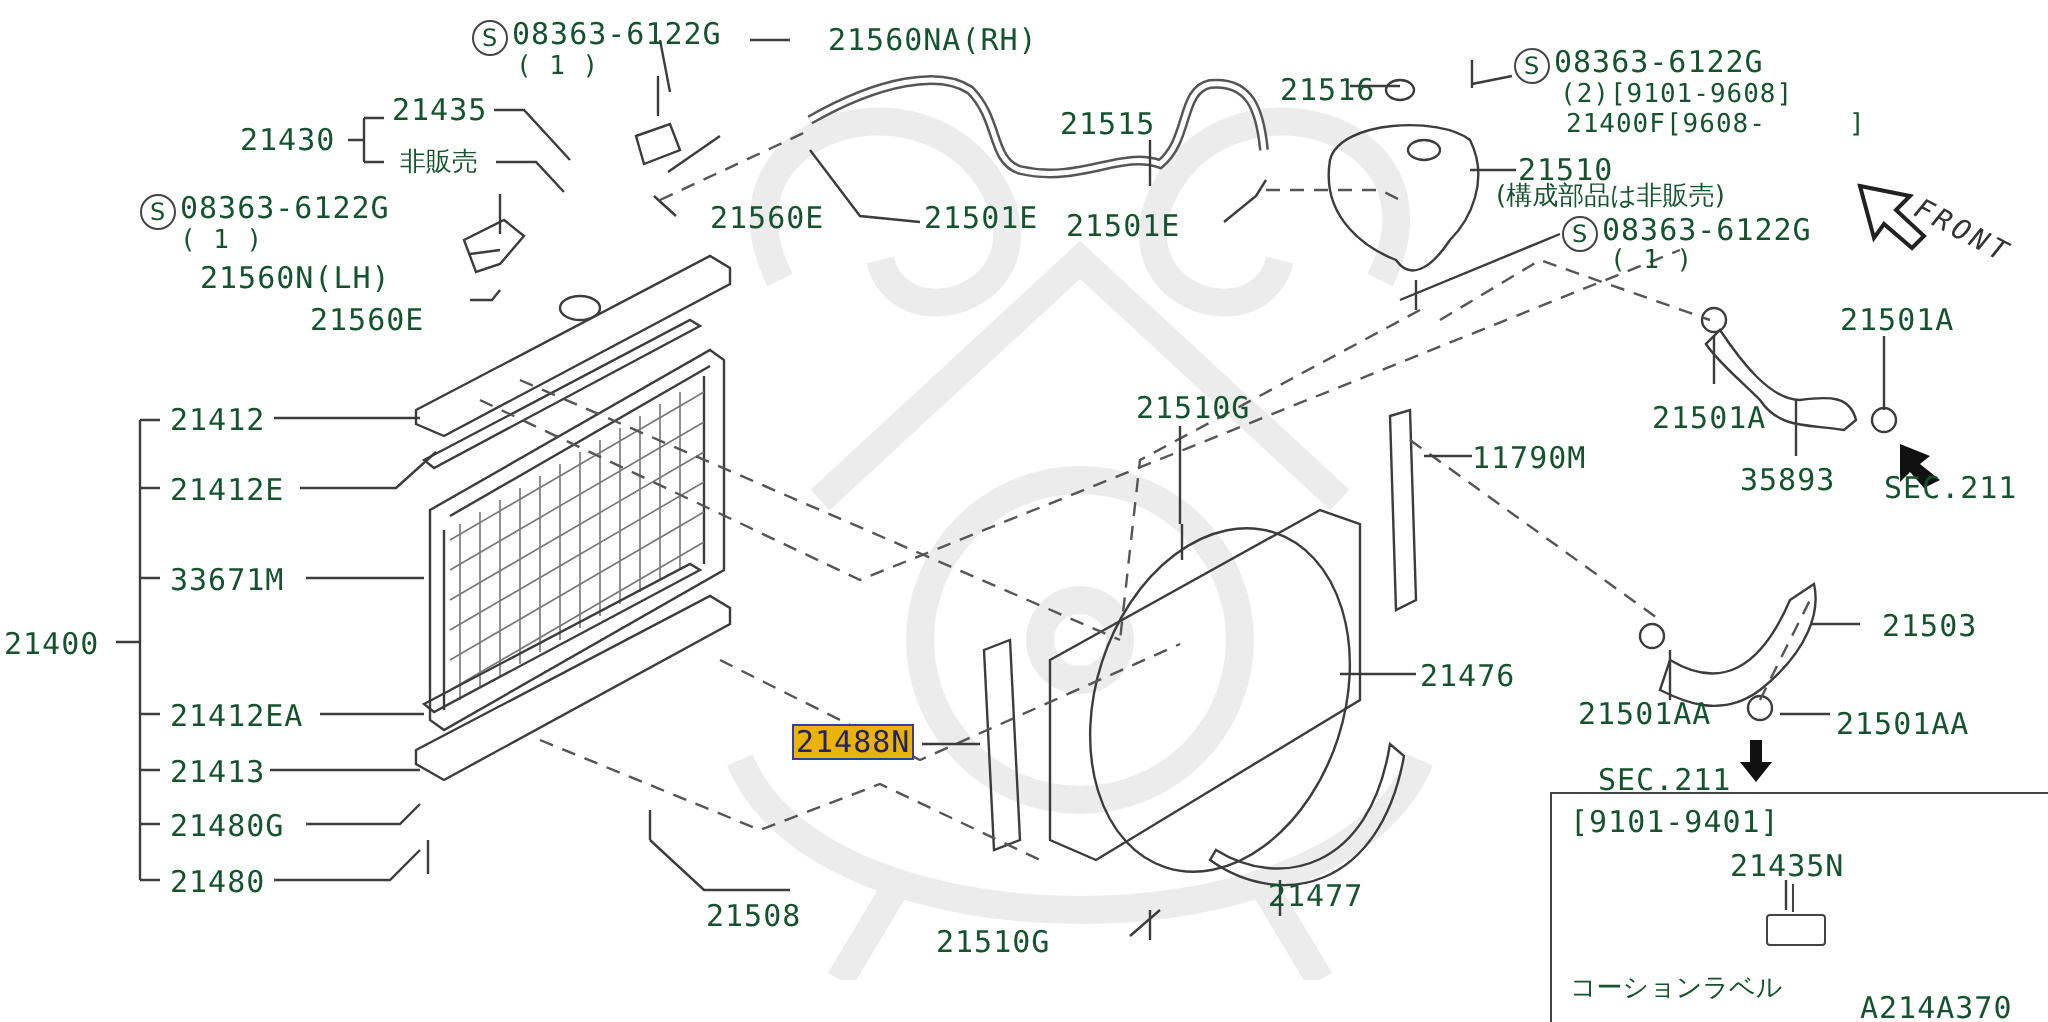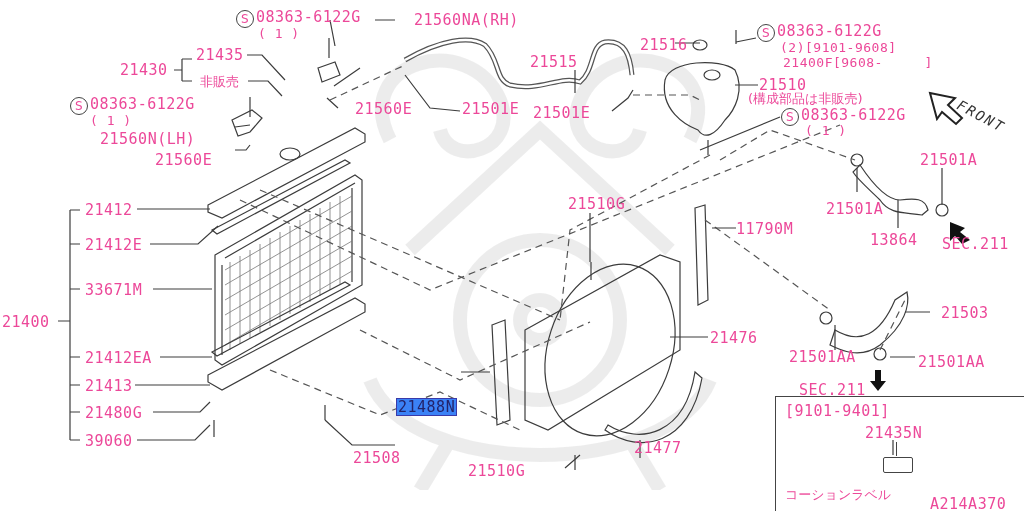--- a/index.html
+++ b/index.html
@@ -1,24 +1,24 @@
 <!DOCTYPE html>
 <html><head>
 <meta charset="utf-8">
 <style>
   html, body { margin: 0; padding: 0; background: #ffffff; }
   body { width: 1024px; height: 511px; position: relative; overflow: hidden;
          font-family: "DejaVu Sans Mono", monospace; color: #3a3a3a; }
   .wm { position: absolute; left: 330px; top: 20px; width: 420px; height: 470px; opacity: 0.13; }
   svg.diagram { position: absolute; left: 0; top: 0; }
   .lbl { position: absolute; font-size: 15px; line-height: 16px; letter-spacing: 0.5px;
-         white-space: pre; color: #ec4899; font-family: "DejaVu Sans Mono", monospace; }
+         white-space: pre; color: #14532d; font-family: "DejaVu Sans Mono", monospace; }
   .lbl.sm { font-size: 13px; line-height: 14px; }
   .lbl.jp { font-family: "DejaVu Sans", sans-serif; font-size: 13px; letter-spacing: 0; }
-  .lbl.hl { background: #3b82f6; border: 1px solid #3a3aa8; color: #23236a; padding: 0 1px; margin-top: 36px; }
+  .lbl.hl { background: #eab308; border: 1px solid #3a3aa8; color: #23236a; padding: 0 1px; }
   .sref { display:inline-block; width:16px; height:16px; border:1.3px solid #444; border-radius:50%;
           text-align:center; font-size:12px; line-height:16px; margin-right:2px; vertical-align: -1px;
           font-family: "DejaVu Sans", sans-serif; }
   .inset { position: absolute; left: 775px; top: 396px; width: 260px; height: 130px;
            border-left: 1px solid #444; border-top: 1px solid #444; }
   .front { position: absolute; font-size: 14px; transform: rotate(28deg); letter-spacing: 2px;
            font-style: italic; color: #333; }
 </style>
 </head>
 <body>
@@ -136,31 +136,31 @@
 <span class="lbl" style="left:759px;top:77px;">21510</span>
 <span class="lbl jp" style="left:748px;top:91px;">(構成部品は非販売)</span>
 
 <span class="lbl" style="left:781px;top:107px;"><span class="sref">S</span><span>08363-6122G</span></span>
 <span class="lbl sm" style="left:805px;top:124px;">( 1 )</span>
 
 <span class="front" style="left:955px;top:108px;">FRONT</span>
 
 <span class="lbl" style="left:920px;top:152px;">21501A</span>
 <span class="lbl" style="left:826px;top:201px;">21501A</span>
-<span class="lbl" style="left:870px;top:232px;">13864</span>
+<span class="lbl" style="left:870px;top:232px;">35893</span>
 <span class="lbl" style="left:942px;top:236px;">SEC.211</span>
 
 <span class="lbl" style="left:2px;top:314px;">21400</span>
 <span class="lbl" style="left:85px;top:202px;">21412</span>
 <span class="lbl" style="left:85px;top:237px;">21412E</span>
 <span class="lbl" style="left:85px;top:282px;">33671M</span>
 <span class="lbl" style="left:85px;top:350px;">21412EA</span>
 <span class="lbl" style="left:85px;top:378px;">21413</span>
 <span class="lbl" style="left:85px;top:405px;">21480G</span>
-<span class="lbl" style="left:85px;top:433px;">39060</span>
+<span class="lbl" style="left:85px;top:433px;">21480</span>
 
 <span class="lbl" style="left:568px;top:196px;">21510G</span>
 <span class="lbl" style="left:736px;top:221px;">11790M</span>
 <span class="lbl" style="left:710px;top:330px;">21476</span>
 <span class="lbl hl" style="left:396px;top:362px;">21488N</span>
 <span class="lbl" style="left:353px;top:450px;">21508</span>
 <span class="lbl" style="left:468px;top:463px;">21510G</span>
 <span class="lbl" style="left:634px;top:440px;">21477</span>
 
 <span class="lbl" style="left:941px;top:305px;">21503</span>

